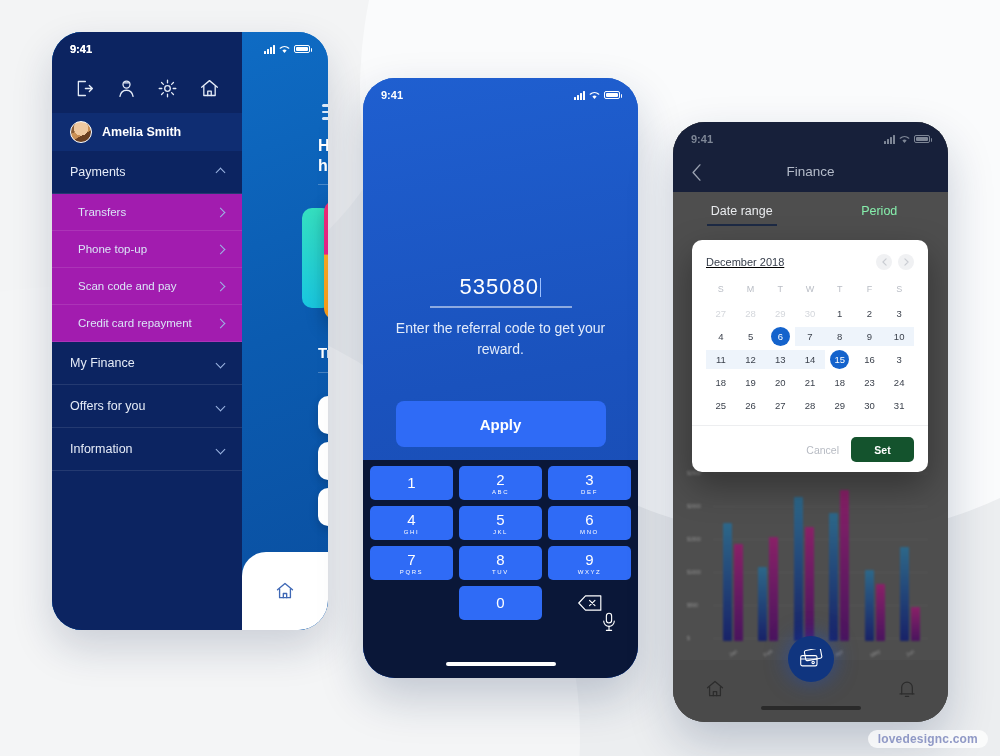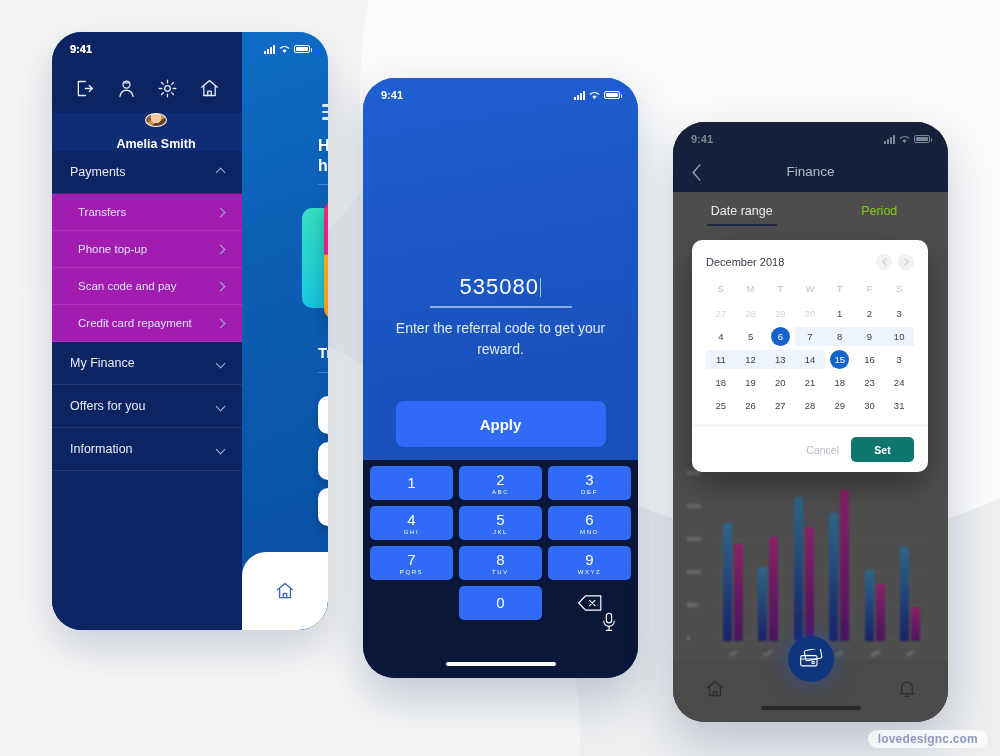--- a/index.html
+++ b/index.html
@@ -71,21 +71,21 @@
     border-radius:10px; padding:5px 0 0 10px; box-shadow:0 4px 10px rgba(0,0,0,.16);}
   .p1-homebar{ position:absolute; right:0; bottom:0; width:86px; height:78px;
     background:#fff; border-radius:24px 0 28px 0; display:flex; align-items:center; justify-content:center;}
 
   
   .p1-side{ position:absolute; left:0; top:0; width:190px; height:100%;
     background:#0c2461; z-index:4; }
   .p1-side .topicons{ display:flex; justify-content:space-between; padding:12px 22px 0 22px;}
   .p1-side .topicons svg{ stroke:#e4ebf7; fill:none; stroke-width:1.4;}
   .p1-user{ margin-top:14px; height:38px; background:#0f2d72;
-    display:flex; align-items:center; gap:10px; padding-left:18px;flex-direction:column;}
+    display:flex; align-items:center; gap:10px; padding-left:18px;}
   .avatar{ width:22px; height:22px; border-radius:50%; overflow:hidden;
     background:radial-gradient(circle at 50% 32%, #f0c9a0 0 42%, transparent 43%),
                linear-gradient(150deg,#8a5c34 0 38%, #c98f55 39% 62%, #6b3f20 63%);
     border:1.5px solid #ffffff;}
   .p1-user .nm{ font-size:12.5px; color:#fff; font-weight:bold;}
   .menu-h{ height:43px; display:flex; align-items:center; justify-content:space-between;
     padding:0 18px; color:#e6ecf8; font-size:12.5px;
     border-bottom:1px solid rgba(255,255,255,.10); }
   .menu-h.alt{ background:#0c2461; }
   .submenu{ background:#a21caf; }
@@ -126,21 +126,21 @@
   .p2-hbar{ position:absolute; left:50%; transform:translateX(-50%); bottom:12px;
     width:110px; height:4px; border-radius:2px; background:#fff;}
 
   
   .p3-bg{ position:absolute; inset:0; background:#4e4e4e;}
   .p3-top{ position:absolute; left:0; right:0; top:0; height:70px; background:#17203a;}
   .p3-title{ position:absolute; left:0; right:0; top:42px; text-align:center;
     color:#b4bbc9; font-size:13.5px;}
   .p3-back{ position:absolute; left:18px; top:42px; }
   .p3-tabs{ position:absolute; left:0; right:0; top:82px; display:flex;}
-  .p3-tab{ flex:1; text-align:center; font-size:12.5px; color:#84cc16; padding-bottom:7px; cursor:pointer;}
+  .p3-tab{ flex:1; text-align:center; font-size:12.5px; color:#86efac; padding-bottom:7px; cursor:pointer;}
   .p3-tab.active{ color:#e9ebee; }
   .p3-tab.active .ul{ display:block; width:70px; height:2px; background:#1d2a44;
     margin:6px auto 0; }
   .p3-tab .ul{ display:none; }
 
   
   .p3-chart{ position:absolute; left:14px; right:14px; top:345px; height:200px;
     filter:blur(1.1px); opacity:.92;}
   .p3-chart .yl{ position:absolute; left:0; font-size:5px; color:#9b9b9b; transform:translateY(-3px);}
   .p3-chart .grid{ position:absolute; left:26px; right:6px; height:1px; background:rgba(255,255,255,.05);}
@@ -160,36 +160,36 @@
     width:46px; height:46px; border-radius:50%; background:#10357f;
     display:flex; align-items:center; justify-content:center;
     box-shadow:0 0 22px rgba(30,80,200,.55);}
   .p3-hbar{ position:absolute; left:50%; transform:translateX(-50%); bottom:12px;
     width:100px; height:4px; border-radius:2px; background:#2a2a2a;}
 
   
   .cal{ position:absolute; left:19px; top:118px; width:236px; background:#fff;
     border-radius:10px; padding:14px 14px 10px 14px;
     box-shadow:0 14px 34px rgba(0,0,0,.35); z-index:9;}
-  .cal-head{ display:flex; align-items:center; justify-content:space-between; margin-bottom:14px;}
+  .cal-head{ display:flex; align-items:center; justify-content:space-between; margin-bottom:14px;text-decoration:underline;}
   .cal-month{ font-size:11px; color:#39404d;}
   .cal-navs{ display:flex; gap:6px;}
   .cal-nav{ width:16px; height:16px; border-radius:50%; background:#f0f1f3;
     display:flex; align-items:center; justify-content:center; cursor:pointer;}
   .cal-grid{ display:grid; grid-template-columns:repeat(7,1fr); row-gap:4px; text-align:center;}
   .dow{ font-size:9px; color:#b9bdc5; padding-bottom:6px;}
   .day{ font-size:9.5px; color:#3c424d; height:19px; line-height:19px; position:relative; cursor:pointer;}
   .day.mute{ color:#d4d7dc;}
   .day.inrange{ background:#eef4fb;}
   .day.sel span{ display:inline-block; width:19px; height:19px; line-height:19px;
     border-radius:50%; background:#1463cc; color:#fff;}
   .cal-sep{ height:1px; background:#edeef0; margin:10px -14px 0;}
   .cal-foot{ display:flex; align-items:center; justify-content:flex-end; gap:12px; padding-top:11px;}
   .cal-cancel{ font-size:10.5px; color:#b7bbc3; background:none; border:none; cursor:pointer;}
-  .cal-set{ background:#0f766e; border:none; color:#fff; font-size:10.5px; font-weight:bold;
+  .cal-set{ background:#14532d; border:none; color:#fff; font-size:10.5px; font-weight:bold;
     width:63px; height:25px; border-radius:5px; cursor:pointer;}
 
   
   .wm{ position:absolute; right:12px; bottom:8px; background:rgba(255,255,255,.75);
     border-radius:10px; padding:2px 10px; font-size:12px; font-weight:bold;
     color:#9099c6; letter-spacing:.2px;}
 </style>
 </head>
 <body>
 

